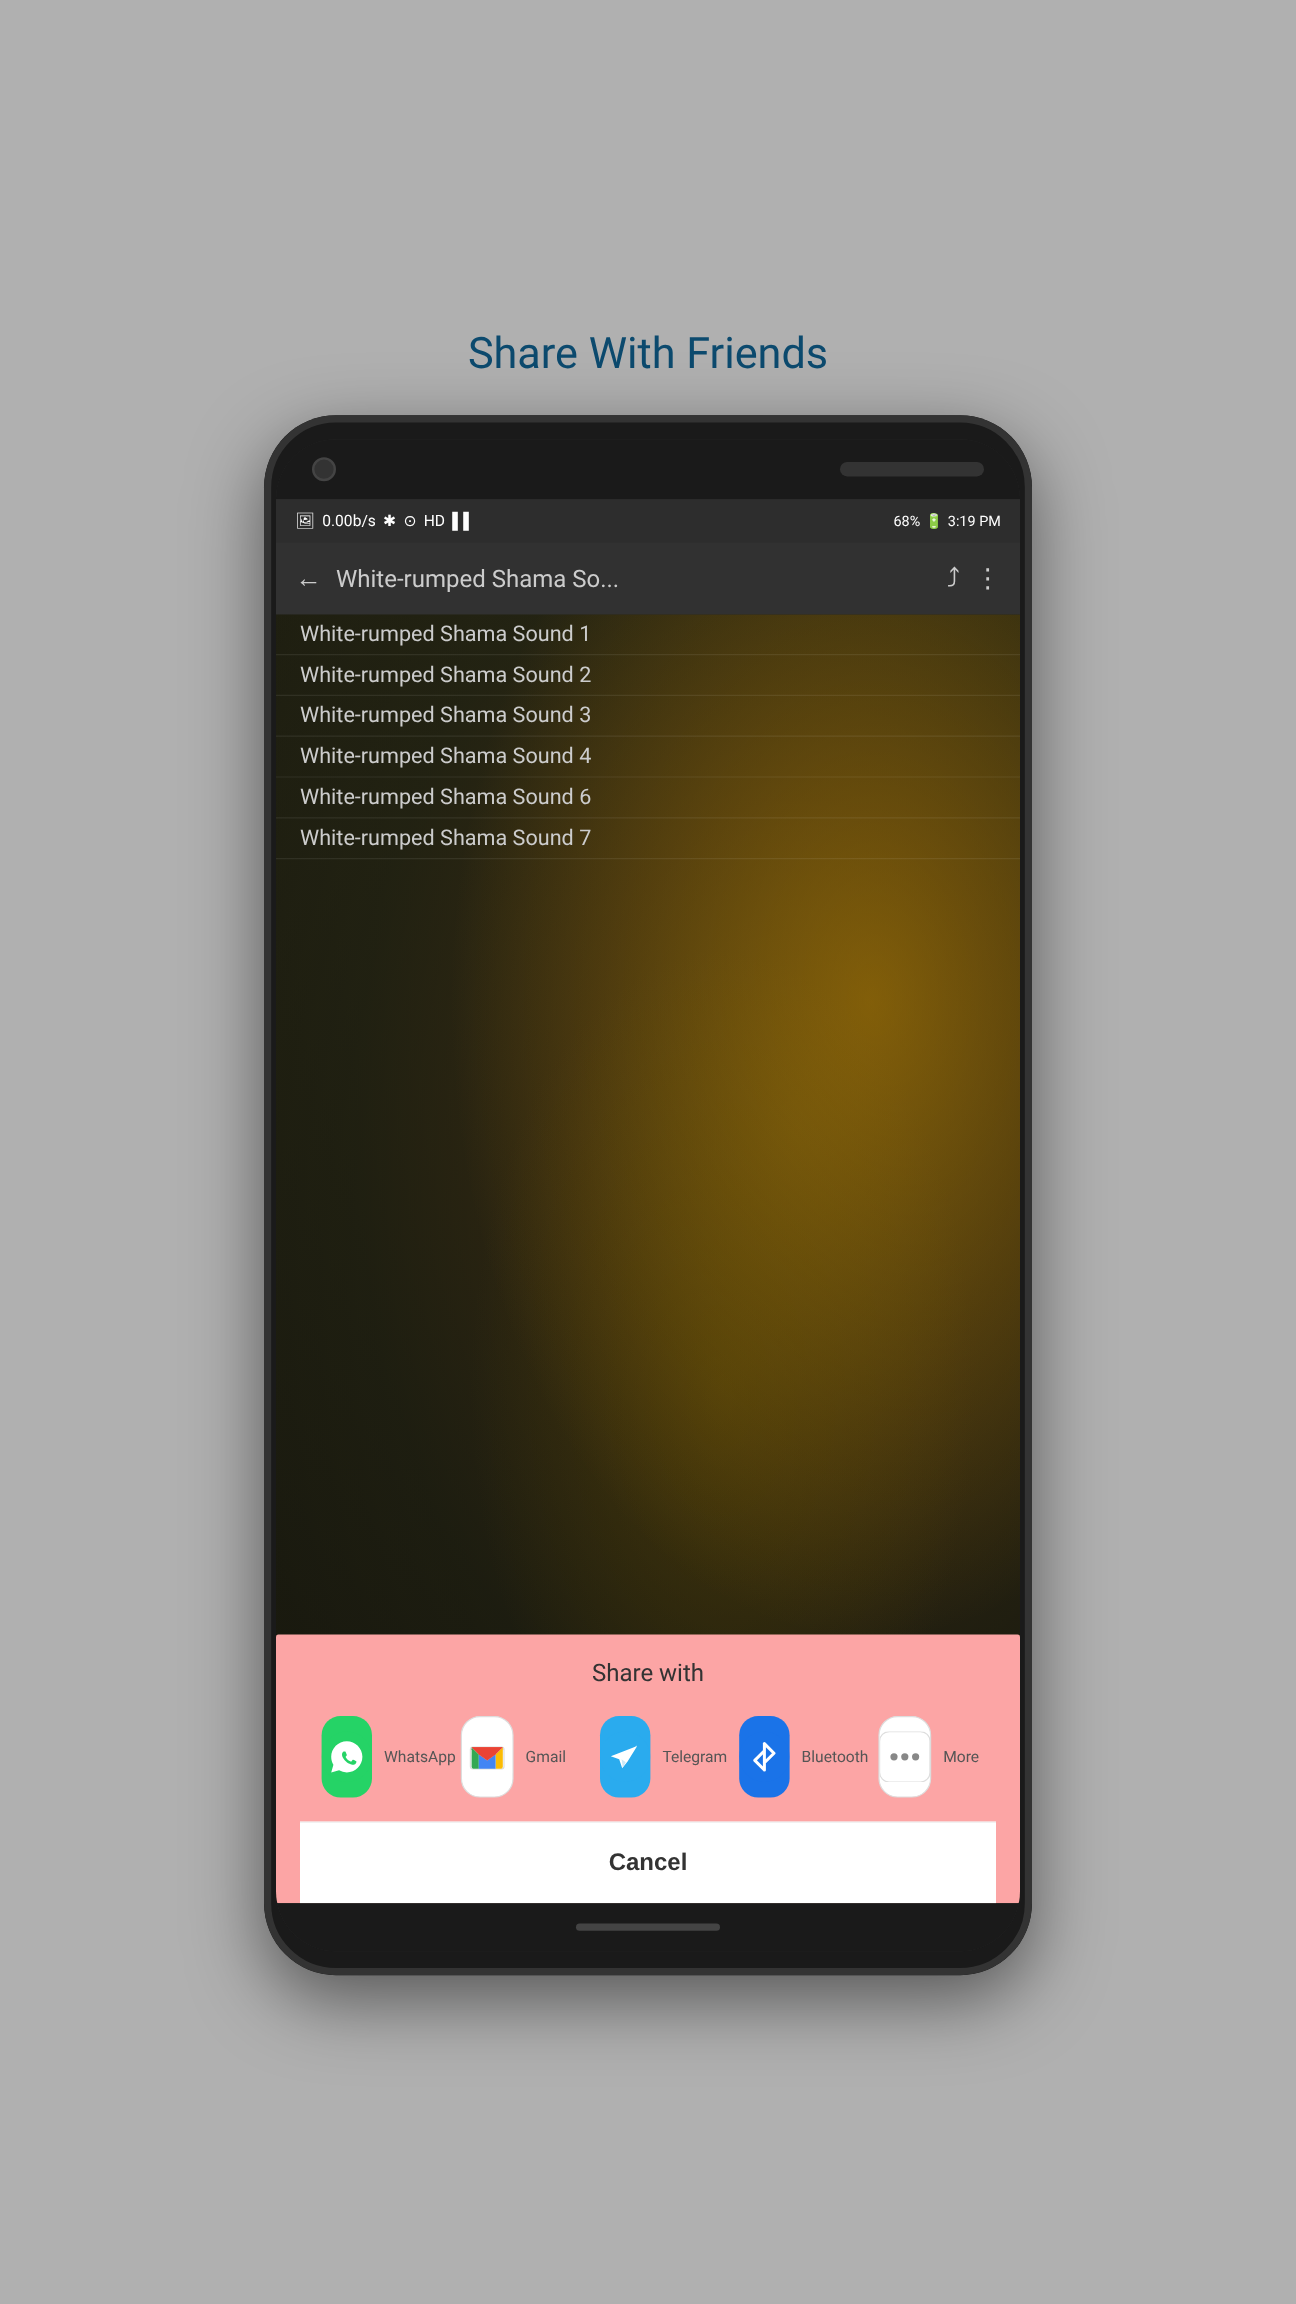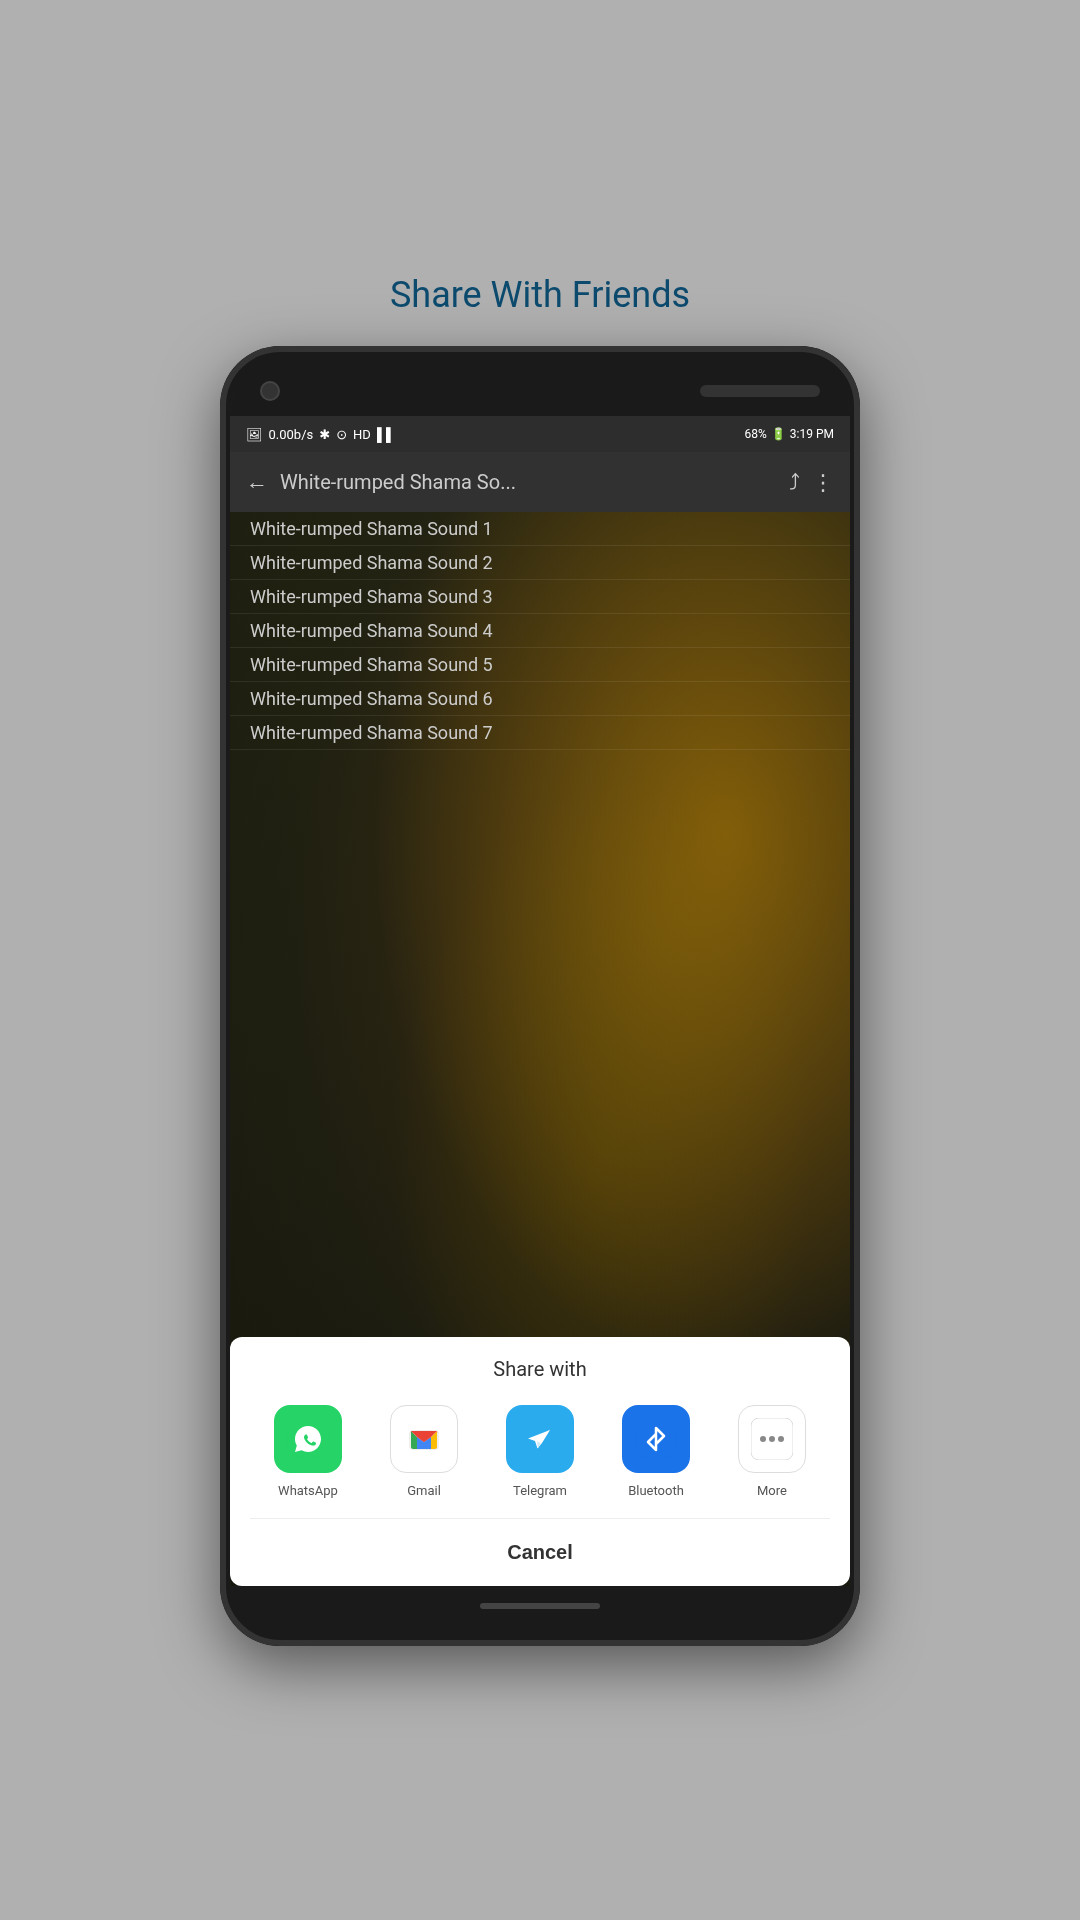--- a/index.html
+++ b/index.html
@@ -165,43 +165,43 @@
       border-bottom: 1px solid rgba(255,255,255,0.08);
       cursor: pointer;
     }
 
     
     .share-sheet {
       position: absolute;
       bottom: 0;
       left: 0;
       right: 0;
-      background: #ffffff;
-      border-radius: 12px;
+      background: #fca5a5;
+      border-radius: 2px;
       z-index: 10;
       padding: 20px 20px 0;
     }
 
     .share-title {
       text-align: center;
       font-size: 20px;
       color: #333;
       margin-bottom: 24px;
       font-weight: 400;
     }
 
     .share-apps {
       display: flex;
       justify-content: space-around;
       margin-bottom: 20px;
     }
 
     .share-app {
       display: flex;
-      flex-direction: column;
+      flex-direction: row;
       align-items: center;
       gap: 10px;
       cursor: pointer;
       width: 80px;
     }
 
     .app-icon {
       width: 68px;
       height: 68px;
       border-radius: 16px;
@@ -303,23 +303,20 @@
           <span>White-rumped Shama Sound 1</span>
         </div>
         <div class="sound-item">
           <span>White-rumped Shama Sound 2</span>
         </div>
         <div class="sound-item">
           <span>White-rumped Shama Sound 3</span>
         </div>
         <div class="sound-item">
           <span>White-rumped Shama Sound 4</span>
-        </div>
-        <div class="sound-item">
-          <span>White-rumped Shama Sound 5</span>
         </div>
         <div class="sound-item">
           <span>White-rumped Shama Sound 6</span>
         </div>
         <div class="sound-item">
           <span>White-rumped Shama Sound 7</span>
         </div>
       </div>
 
       <div class="share-sheet">

